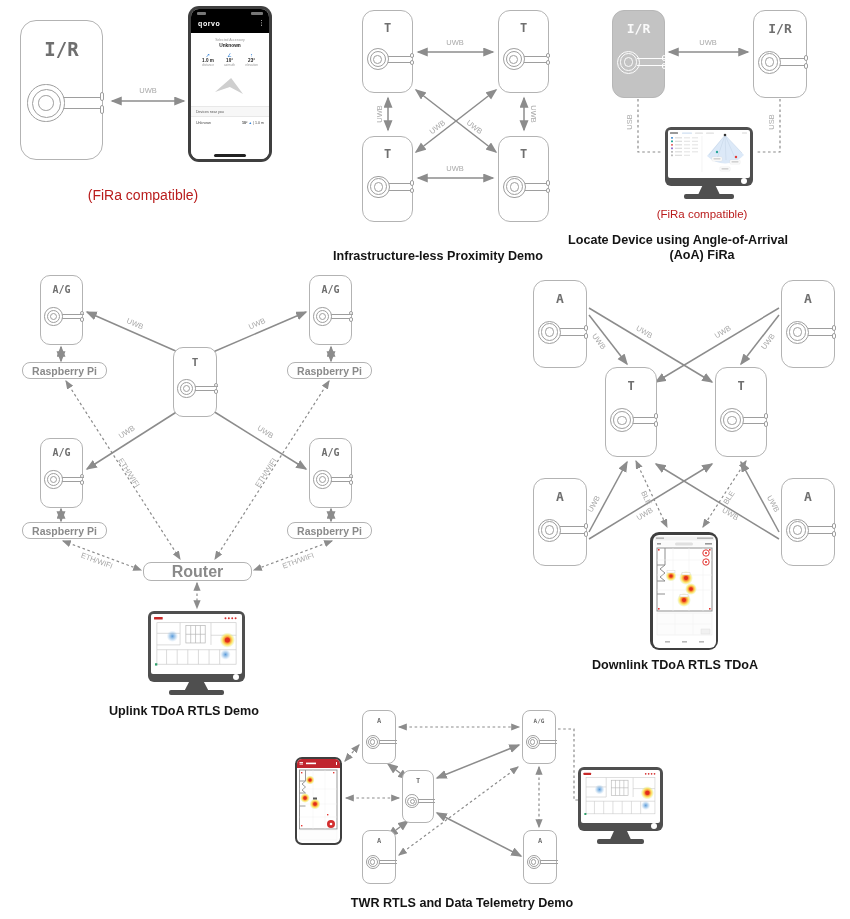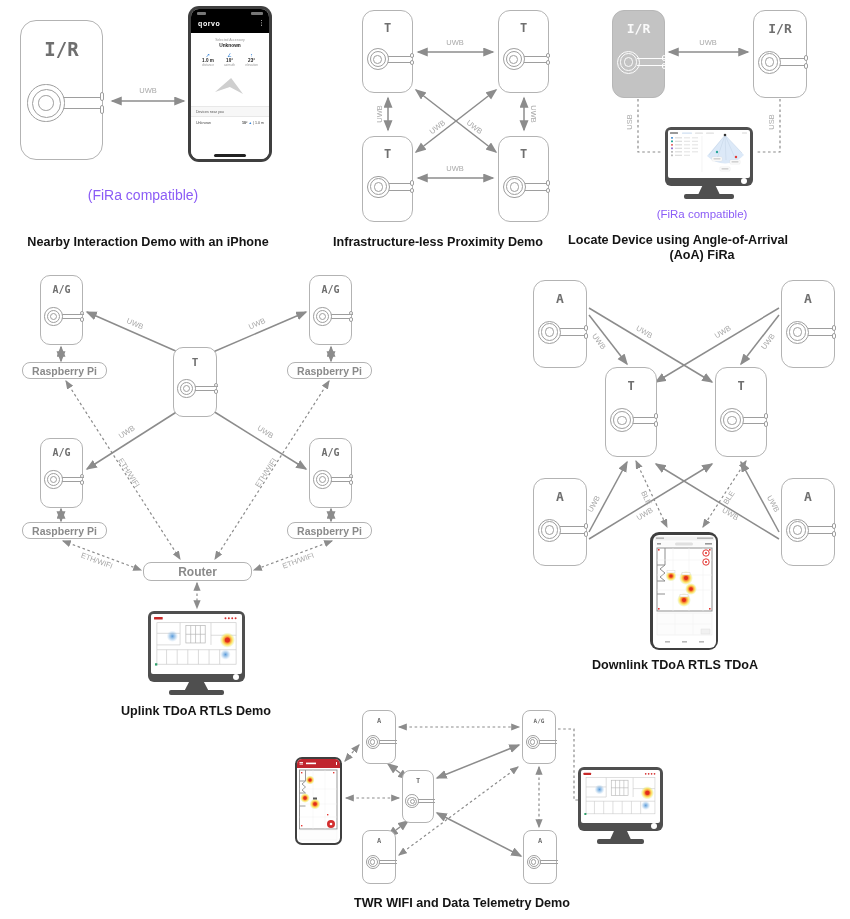--- a/index.html
+++ b/index.html
@@ -27,24 +27,24 @@
   .sm .ring{border-width:1.1px}.sm .cable{height:30%;border-width:1px 0;border-style:solid;border-color:#9e9e9e;}
   .dev.fill{background:#c3c3c3;border-color:#b7b7b7;}
   .dev.fill .dlab{color:#fafafa;}
   .dev.fill .ring{background:transparent;border-color:#fdfdfd;}
   .dev.fill .ring::before,.dev.fill .ring::after{border-color:#fdfdfd;}
   .dev.fill .cable{border-color:#fdfdfd;}
   .dev.fill .tab{border-color:#fdfdfd;background:transparent;}
   
   .box{position:absolute;background:#fff;border:1.6px solid #b3b3b3;border-radius:8px;display:flex;
        align-items:center;justify-content:center;font:bold 10.5px "Liberation Sans",sans-serif;color:#8a8a8a;box-sizing:border-box;}
-  .box.router{font-size:12px;}
+  .box.router{font-size:16px;}
   
   .cap{position:absolute;font:bold 12.6px "Liberation Sans",sans-serif;color:#141414;transform:translateX(-50%);white-space:nowrap;}
-  .fira{position:absolute;color:#8b5cf6;transform:translateX(-50%);white-space:nowrap;}
+  .fira{position:absolute;color:#b91c1c;transform:translateX(-50%);white-space:nowrap;}
   
   .phone{position:absolute;background:#3f3f3f;border-radius:11px;padding:3px;box-sizing:border-box;}
   .pscr{width:100%;height:100%;background:#fff;border-radius:8px;overflow:hidden;position:relative;}
   
   .p-head{background:#000;height:24px;position:relative;}
   .p-brand{position:absolute;left:7px;top:11px;color:#fff;font:bold 7px "Liberation Sans",sans-serif;letter-spacing:.6px;}
   .p-kebab{position:absolute;right:4px;top:10px;color:#fff;font-size:7px;line-height:7px;}
   .p-st{position:absolute;top:3px;height:2.5px;background:#777;border-radius:1px;}
   .p-body{position:absolute;top:24px;bottom:0;left:0;right:0;background:#fff;}
   .p-sel{margin-top:5px;text-align:center;font-size:3.4px;color:#9a9a9a;}
@@ -230,21 +230,20 @@
           <span>|</span>
           <span>1.0 m</span>
         </span>
       </div>
       <div class="p-home"></div>
     </div>
   </div>
 </div>
 
 <div class="fira" style="left:143px;top:187px;font-size:14px;">(FiRa compatible)</div>
-<div class="cap" style="left:148px;top:235px;">Nearby Interaction Demo with an iPhone</div>
 
 <div class="dev" style="left:362px;top:10px;width:51px;height:83px;">
   <span class="dlab">T</span>
   <span class="conn">
         <i class="ring"></i>
         <i class="cable"></i>
         <i class="tab t1"></i>
         <i class="tab t2"></i>
       </span>
 </div>
@@ -268,21 +267,21 @@
 </div>
 <div class="dev" style="left:498px;top:136px;width:51px;height:86px;">
   <span class="dlab">T</span>
   <span class="conn">
         <i class="ring"></i>
         <i class="cable"></i>
         <i class="tab t1"></i>
         <i class="tab t2"></i>
       </span>
 </div>
-<div class="cap" style="left:438px;top:235px;">Infrastructure-less Proximity Demo</div>
+<div class="cap" style="left:438px;top:249px;">Infrastructure-less Proximity Demo</div>
 
 <div class="dev fill" style="left:612px;top:10px;width:53px;height:88px;--lfs:13px;">
   <span class="dlab">I/R</span>
   <span class="conn">
         <i class="ring"></i>
         <i class="cable"></i>
         <i class="tab t1"></i>
         <i class="tab t2"></i>
       </span>
 </div>
@@ -465,21 +464,21 @@
         <circle cx="77" cy="42" r="5.5" fill="url(#gBlue)"></circle>
         <rect x="4" y="51" width="2.4" height="2.4" fill="#2e9e6b"></rect>
       </svg>
     </div>
     <span class="m-cam"></span>
   </div>
   <div class="m-neck"></div>
   <div class="m-base"></div>
 </div>
 
-<div class="cap" style="left:196px;top:704px;">Uplink TDoA RTLS Demo</div>
+<div class="cap" style="left:184px;top:704px;">Uplink TDoA RTLS Demo</div>
 
 <div class="dev" style="left:533px;top:280px;width:54px;height:88px;--lfs:13px;">
   <span class="dlab">A</span>
   <span class="conn">
         <i class="ring"></i>
         <i class="cable"></i>
         <i class="tab t1"></i>
         <i class="tab t2"></i>
       </span>
 </div>
@@ -714,15 +713,15 @@
         <circle cx="77" cy="42" r="5.5" fill="url(#gBlue)"></circle>
         <rect x="4" y="51" width="2.4" height="2.4" fill="#2e9e6b"></rect>
       </svg>
     </div>
     <span class="m-cam"></span>
   </div>
   <div class="m-neck"></div>
   <div class="m-base"></div>
 </div>
 
-<div class="cap" style="left:462px;top:896px;">TWR WIFI and Data Telemetry Demo</div>
+<div class="cap" style="left:462px;top:896px;">TWR RTLS and Data Telemetry Demo</div>
 
 </div>
 
 </body></html>

